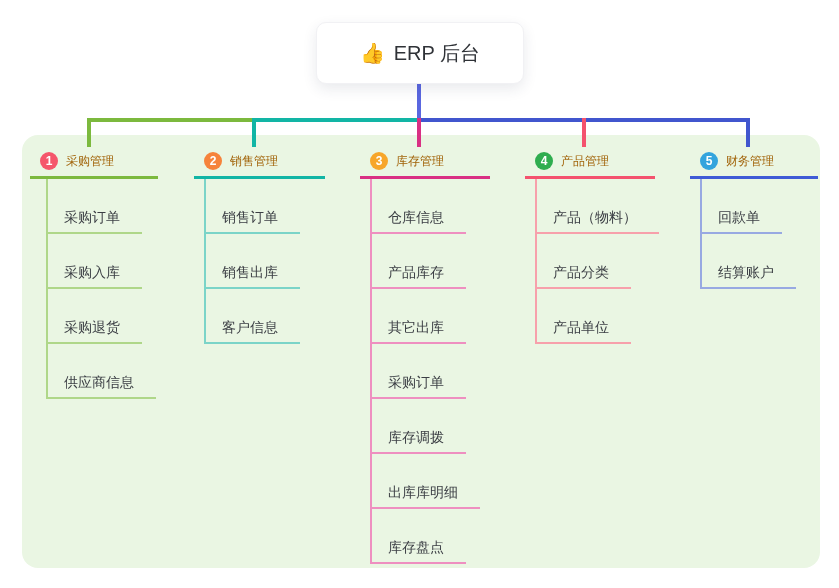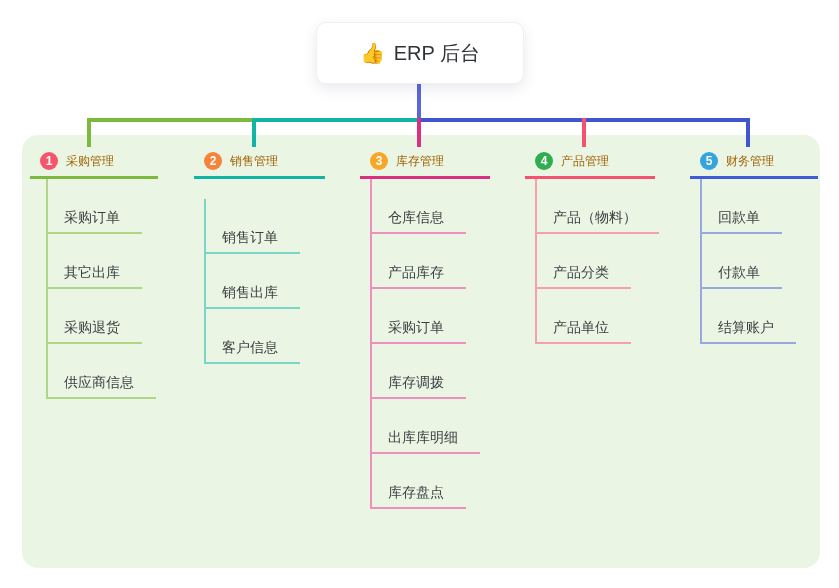--- a/index.html
+++ b/index.html
@@ -46,21 +46,21 @@
            color:#ffffff; font-size:12px; font-weight:bold; }
   .badge-1 { background:#F5566B; }
   .badge-2 { background:#F6833B; }
   .badge-3 { background:#F7A62A; }
   .badge-4 { background:#2FAD4F; }
   .badge-5 { background:#33A4DD; }
 
   
   .items { position:absolute; top:179px; z-index:4; }
   .items-1 { left:46px; }
-  .items-2 { left:204px;margin-top:20px; }
+  .items-2 { left:204px; }
   .items-3 { left:370px; }
   .items-4 { left:535px; }
   .items-5 { left:700px; }
   .vline { position:absolute; left:0; top:0; bottom:0; width:2px; }
   .vline-1 { background:#AFD789; }
   .vline-2 { background:#7BD4C8; }
   .vline-3 { background:#EE8FC0; }
   .vline-4 { background:#F7A0AB; }
   .vline-5 { background:#98A9E2; }
   .item { height:55px; display:flex; align-items:flex-end; }
@@ -99,21 +99,21 @@
   <div class="branch-head head-1">
     <span class="badge badge-1">1</span>
     <span class="branch-label">采购管理</span>
   </div>
   <div class="items items-1">
     <div class="vline vline-1"></div>
     <div class="item">
         <span class="item-label">采购订单</span>
       </div>
     <div class="item">
-        <span class="item-label">其它出库</span>
+        <span class="item-label">采购入库</span>
       </div>
     <div class="item">
         <span class="item-label">采购退货</span>
       </div>
     <div class="item">
         <span class="item-label">供应商信息</span>
       </div>
   </div>
 
   <div class="branch-head head-2">
@@ -137,20 +137,23 @@
     <span class="badge badge-3">3</span>
     <span class="branch-label">库存管理</span>
   </div>
   <div class="items items-3">
     <div class="vline vline-3"></div>
     <div class="item">
         <span class="item-label">仓库信息</span>
       </div>
     <div class="item">
         <span class="item-label">产品库存</span>
+      </div>
+    <div class="item">
+        <span class="item-label">其它出库</span>
       </div>
     <div class="item">
         <span class="item-label">采购订单</span>
       </div>
     <div class="item">
         <span class="item-label">库存调拨</span>
       </div>
     <div class="item">
         <span class="item-label">出库库明细</span>
       </div>
@@ -179,20 +182,17 @@
   <div class="branch-head head-5">
     <span class="badge badge-5">5</span>
     <span class="branch-label">财务管理</span>
   </div>
   <div class="items items-5">
     <div class="vline vline-5"></div>
     <div class="item">
         <span class="item-label">回款单</span>
       </div>
     <div class="item">
-        <span class="item-label">付款单</span>
-      </div>
-    <div class="item">
         <span class="item-label">结算账户</span>
       </div>
   </div>
 
 </div>
 
 </body></html>

